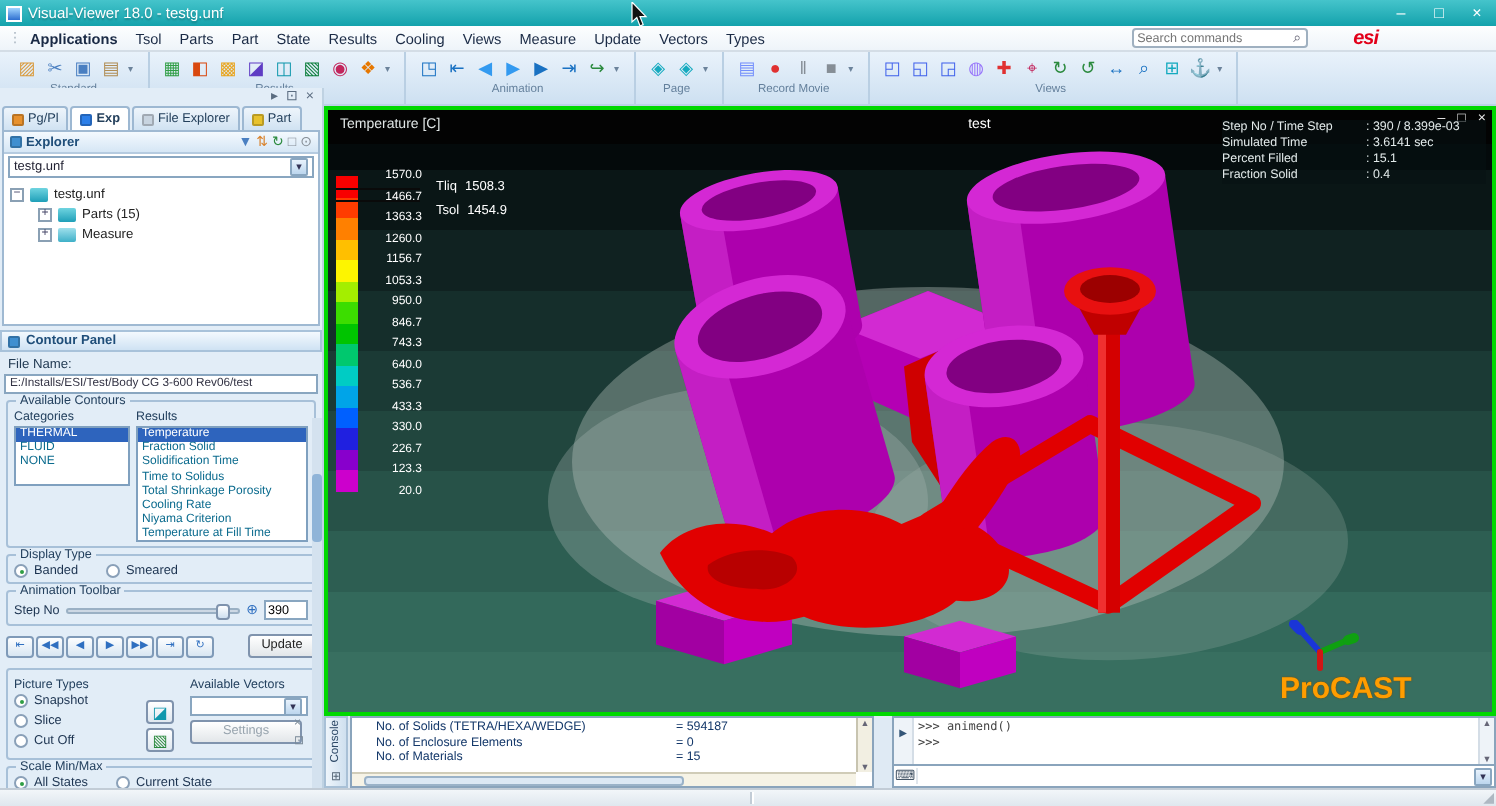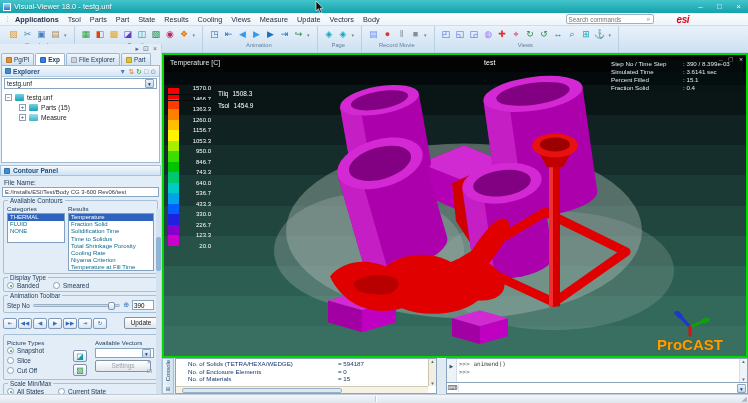--- a/index.html
+++ b/index.html
@@ -116,21 +116,21 @@
   .vinfo .vl { width:72px; }
   .legend { position:absolute; left:4px; top:30px; display:flex; }
   .lbarwrap { position:relative; width:11px; height:164px; }
   .lbar { position:absolute; top:3px; left:0; width:11px; height:158px; display:flex; flex-direction:column; }
   .lcell { flex:1; }
   .lvals { display:flex; flex-direction:column; justify-content:space-between; height:164px; margin-left:4px; width:28px;
     font-size:6px; color:#fff; text-align:right; line-height:6px; }
   .tmark { position:absolute; left:0; width:42px; height:1px; background:#0a0a0a; }
   .tliqlab,.tsollab { position:absolute; left:50px; color:#fff; font-size:6.5px; white-space:nowrap; display:flex; gap:4px; }
   .model { position:absolute; left:0; top:17px; width:582px; height:284px; }
-  .plogo { position:absolute; right:6px; bottom:4px; width:100px; text-align:center; }
+  .plogo { position:absolute; right:6px; bottom:4px; width:100px; text-align:left; }
   .plogo .ptxt { color:#ff9d00; font-weight:bold; font-size:15px; letter-spacing:0; line-height:14px; text-shadow:0 0 1px #7a4a00; }
 
   
   .consolearea { position:absolute; left:162px; top:358px; width:586px; height:36px; background:#dfeaf4; display:flex; }
   .ctab { width:12px; background:linear-gradient(90deg,#eef5fb,#cfe0ef); border:1px solid #a8c0d6; display:flex;
     flex-direction:column; align-items:center; justify-content:space-between; padding:1px 0; }
   .ctabtxt { writing-mode:vertical-rl; transform:rotate(180deg); font-size:5.8px; color:#2c4866; }
   .ctabgrid { font-size:6px; color:#567; }
   .cpane { width:262px; background:#fff; border:1px solid #8aa4bc; margin-left:1px; position:relative; overflow:hidden; }
   .clines { padding:1px 2px 0 12px; font-size:6.2px; color:#14386a; line-height:7.6px; }
@@ -186,21 +186,21 @@
         <span class="mi">Tsol</span>
         <span class="mi">Parts</span>
         <span class="mi">Part</span>
         <span class="mi">State</span>
         <span class="mi">Results</span>
         <span class="mi">Cooling</span>
         <span class="mi">Views</span>
         <span class="mi">Measure</span>
         <span class="mi">Update</span>
         <span class="mi">Vectors</span>
-        <span class="mi">Body</span>
+        <span class="mi">Types</span>
       </div>
     <div class="menuright">
       <div class="searchbox">
         <input placeholder="Search commands" style="">
         <span class="searchicon">⌕</span>
       </div>
       <span class="esilogo">esi</span>
     </div>
   </div>
 

